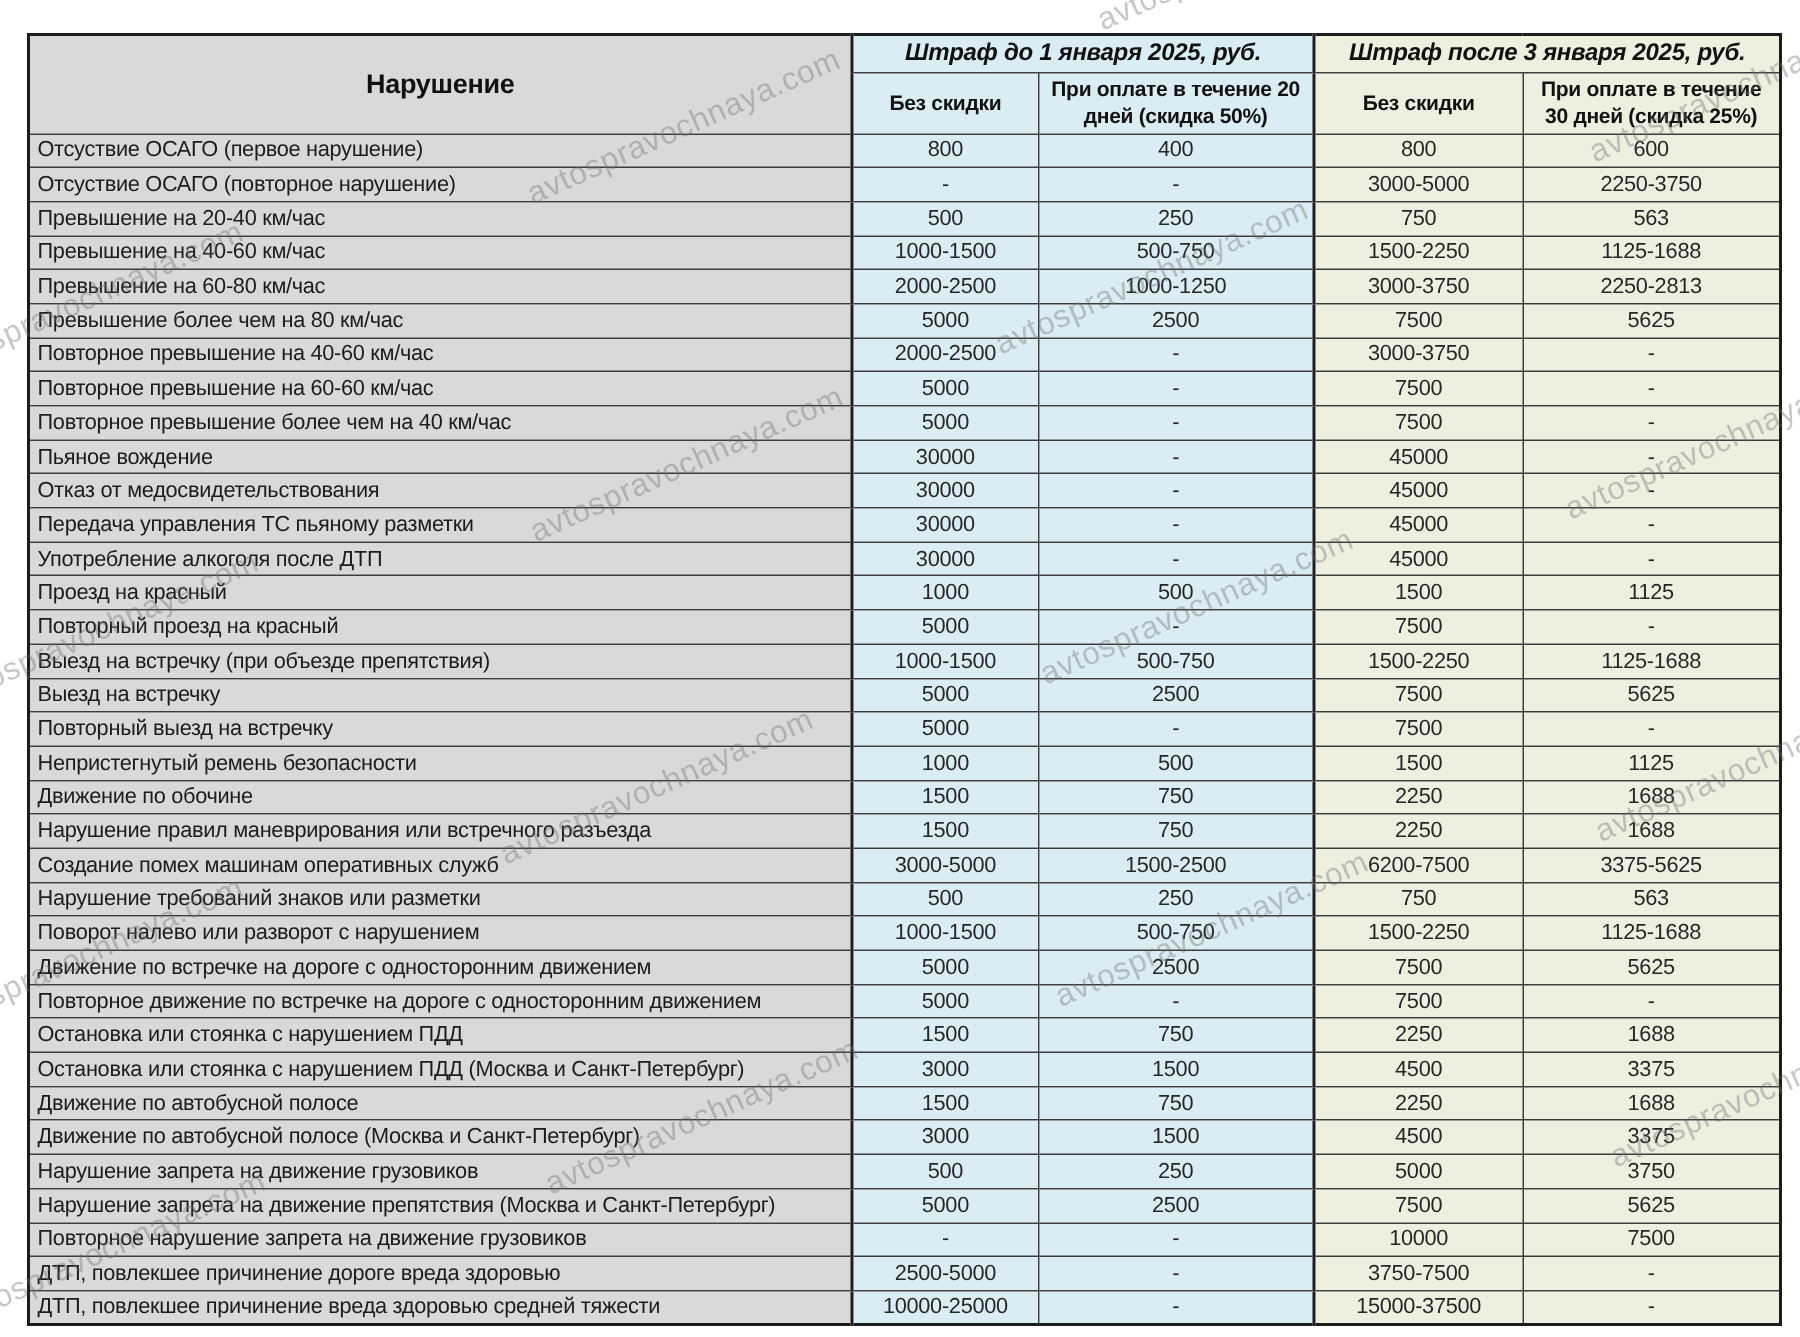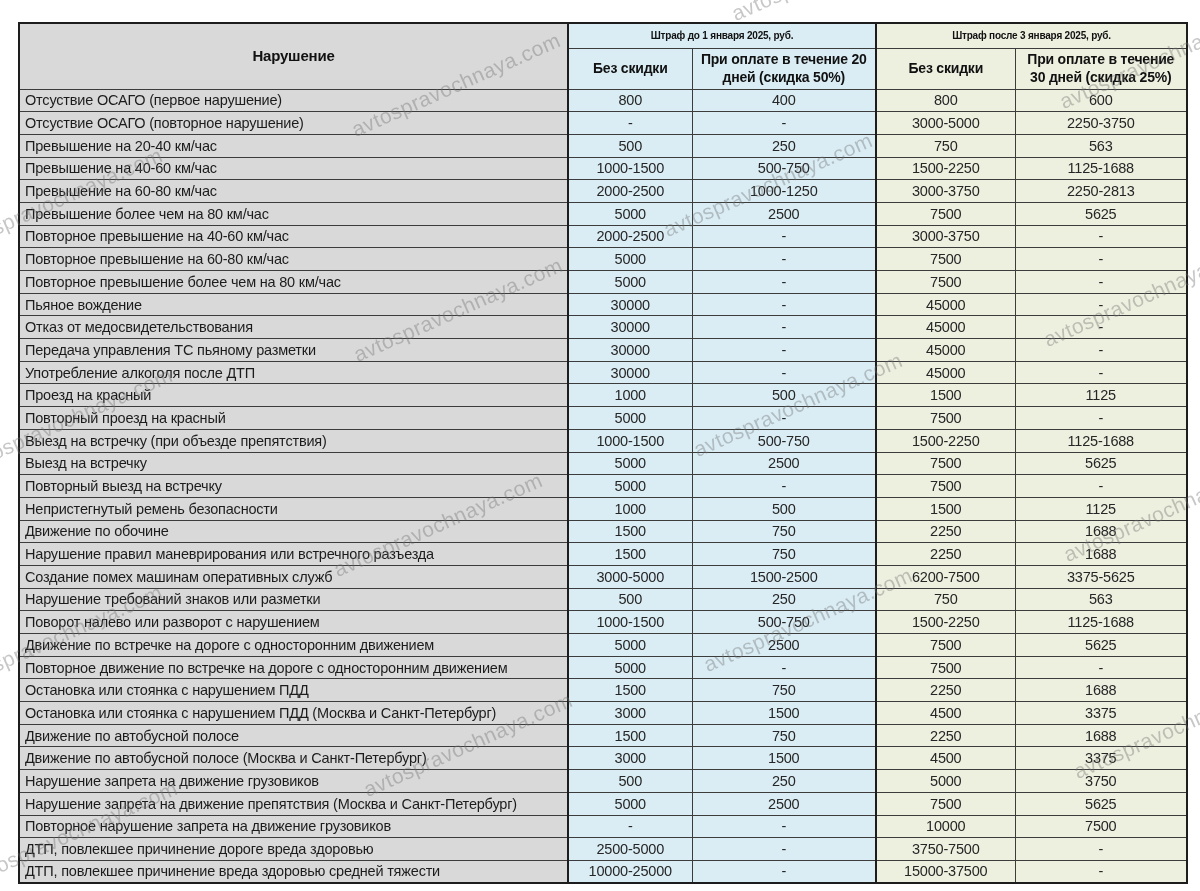--- a/index.html
+++ b/index.html
@@ -28,22 +28,22 @@
   thead th{white-space:normal;line-height:1.25;}
   .group-start{border-left:2px solid #1d1d1d;}
   thead tr.r1{height:25px;}
   thead tr.r2{height:41px;}
   tbody tr{height:22.7px;}
   .c-label{background:var(--label-bg,#d9d9d9);text-align:left;padding-left:5px;}
   .c-blue{background:var(--before-bg,#daedf4);}
   .c-green{background:var(--after-bg,#edf0df);}
   .c-val{text-align:center;color:#262626;}
   th{font-weight:bold;text-align:center;color:#111;}
-  th.violation{background:var(--label-bg,#d9d9d9);font-size:15px;}
-  th.group-title{font-size:10px;}
+  th.violation{background:var(--label-bg,#d9d9d9);font-size:18px;}
+  th.group-title{font-size:16px;font-style:italic;}
   th.subhead{font-size:14px;}
   .watermark{
     position:absolute;z-index:5;pointer-events:none;
     transform:rotate(-24deg);transform-origin:left top;
     font-size:21px;letter-spacing:0.5px;color:#6f6f6f;opacity:0.38;
     white-space:nowrap;
   }
 </style>
 </head>
 <body>
@@ -114,28 +114,28 @@
           <td class="c-val c-green">5625</td>
         </tr>
         <tr>
           <td class="c-label">Повторное превышение на 40-60 км/час</td>
           <td class="c-val c-blue group-start">2000-2500</td>
           <td class="c-val c-blue">-</td>
           <td class="c-val c-green group-start">3000-3750</td>
           <td class="c-val c-green">-</td>
         </tr>
         <tr>
-          <td class="c-label">Повторное превышение на 60-80 км/час</td>
-          <td class="c-val c-blue group-start">5000</td>
-          <td class="c-val c-blue">-</td>
-          <td class="c-val c-green group-start">7500</td>
-          <td class="c-val c-green">-</td>
-        </tr>
-        <tr>
-          <td class="c-label">Повторное превышение более чем на 80 км/час</td>
+          <td class="c-label">Повторное превышение на 60-60 км/час</td>
+          <td class="c-val c-blue group-start">5000</td>
+          <td class="c-val c-blue">-</td>
+          <td class="c-val c-green group-start">7500</td>
+          <td class="c-val c-green">-</td>
+        </tr>
+        <tr>
+          <td class="c-label">Повторное превышение более чем на 40 км/час</td>
           <td class="c-val c-blue group-start">5000</td>
           <td class="c-val c-blue">-</td>
           <td class="c-val c-green group-start">7500</td>
           <td class="c-val c-green">-</td>
         </tr>
         <tr>
           <td class="c-label">Пьяное вождение</td>
           <td class="c-val c-blue group-start">30000</td>
           <td class="c-val c-blue">-</td>
           <td class="c-val c-green group-start">45000</td>

